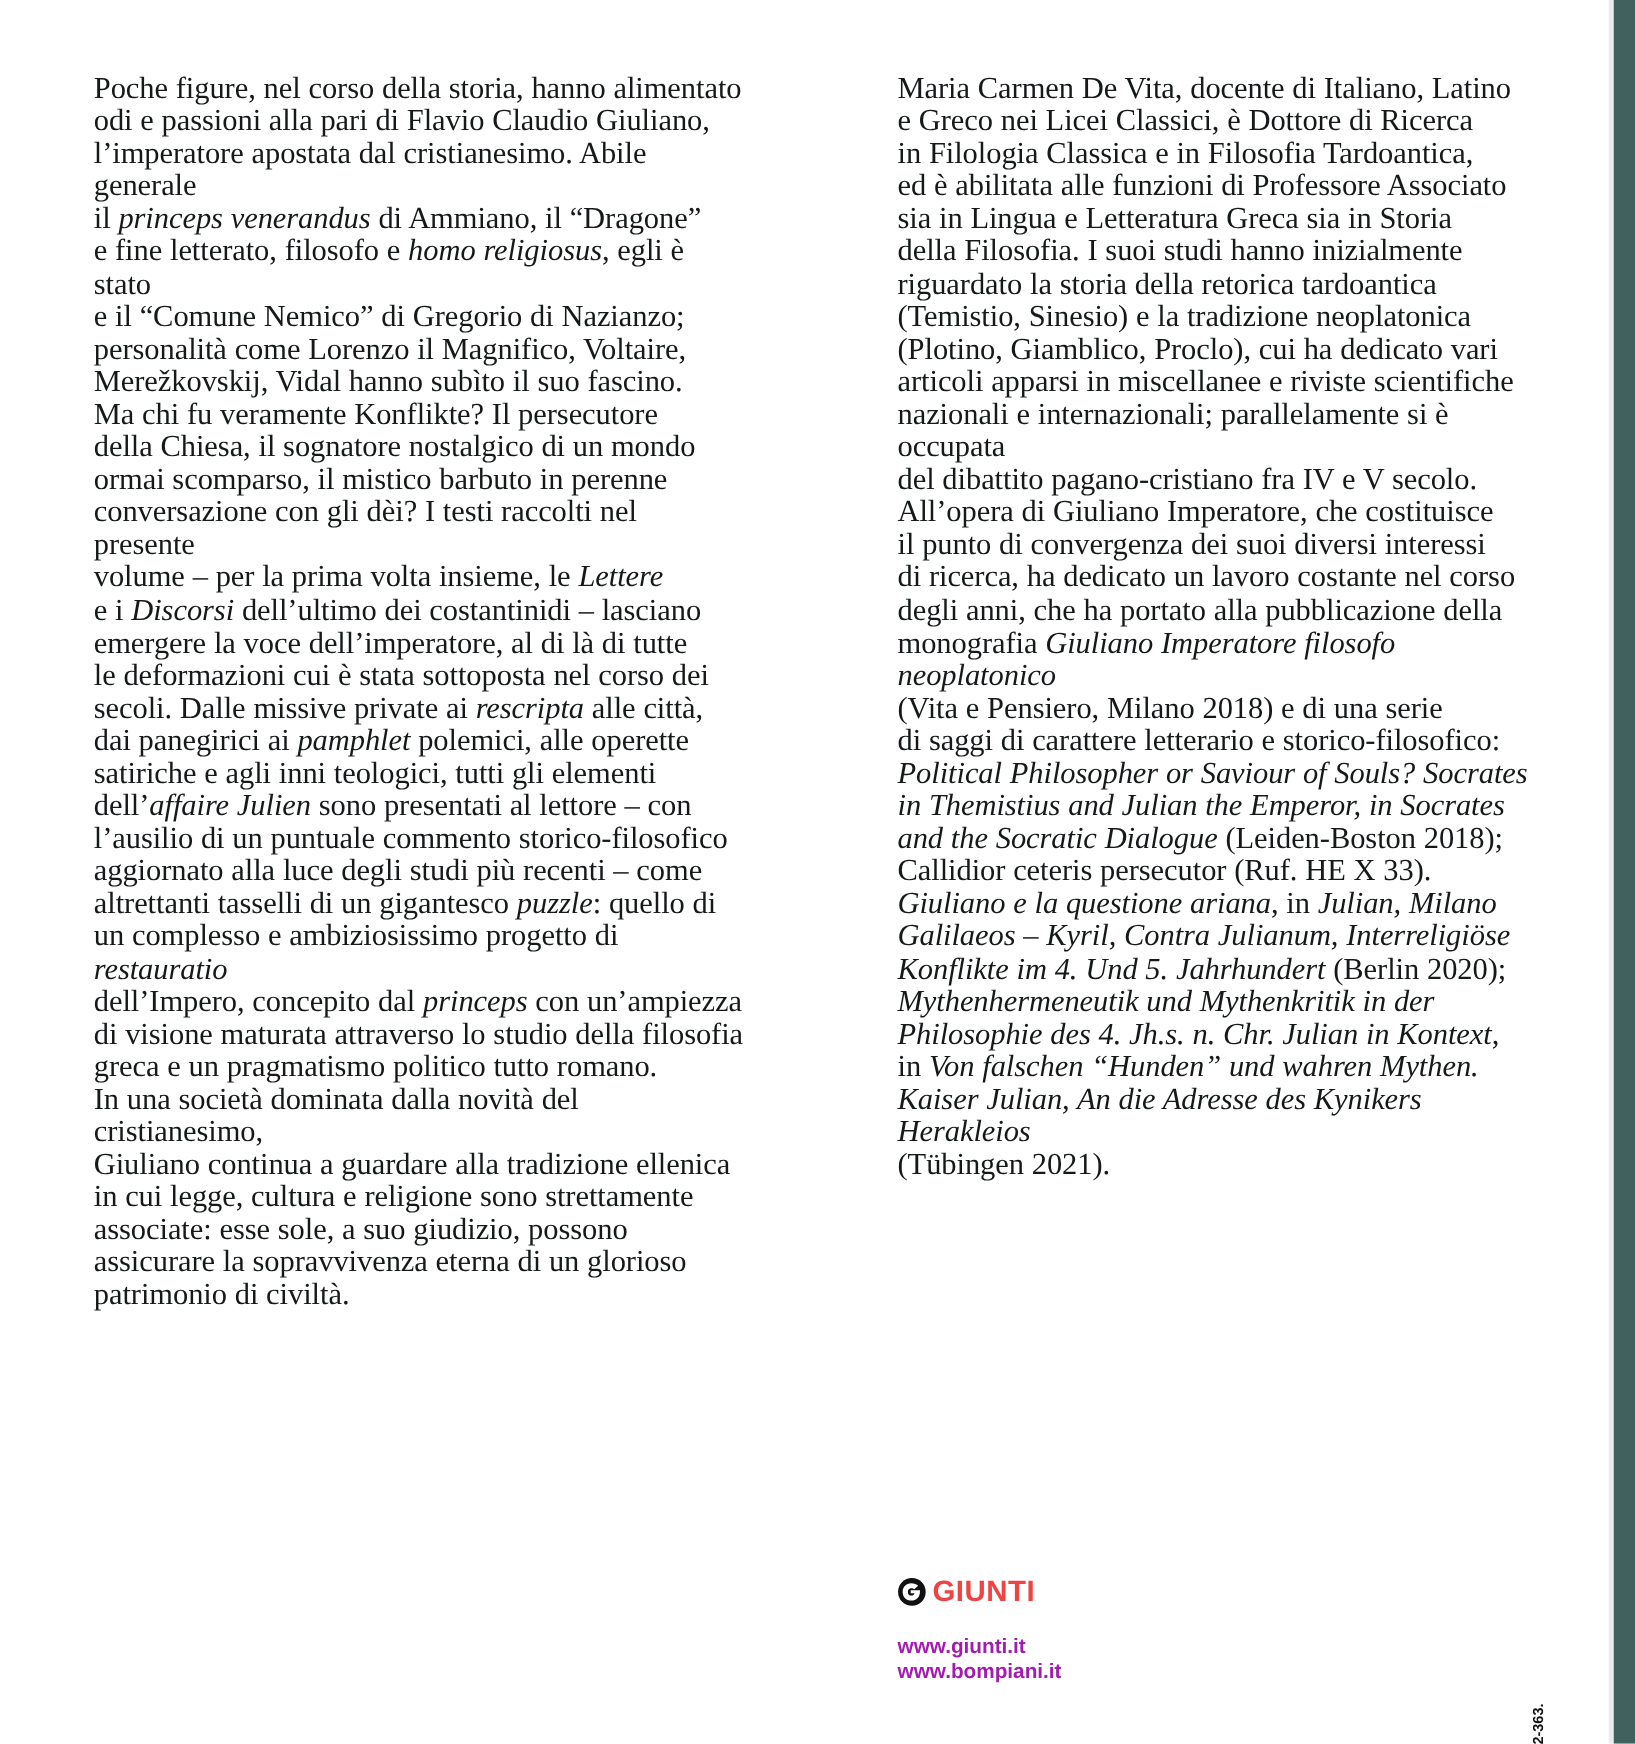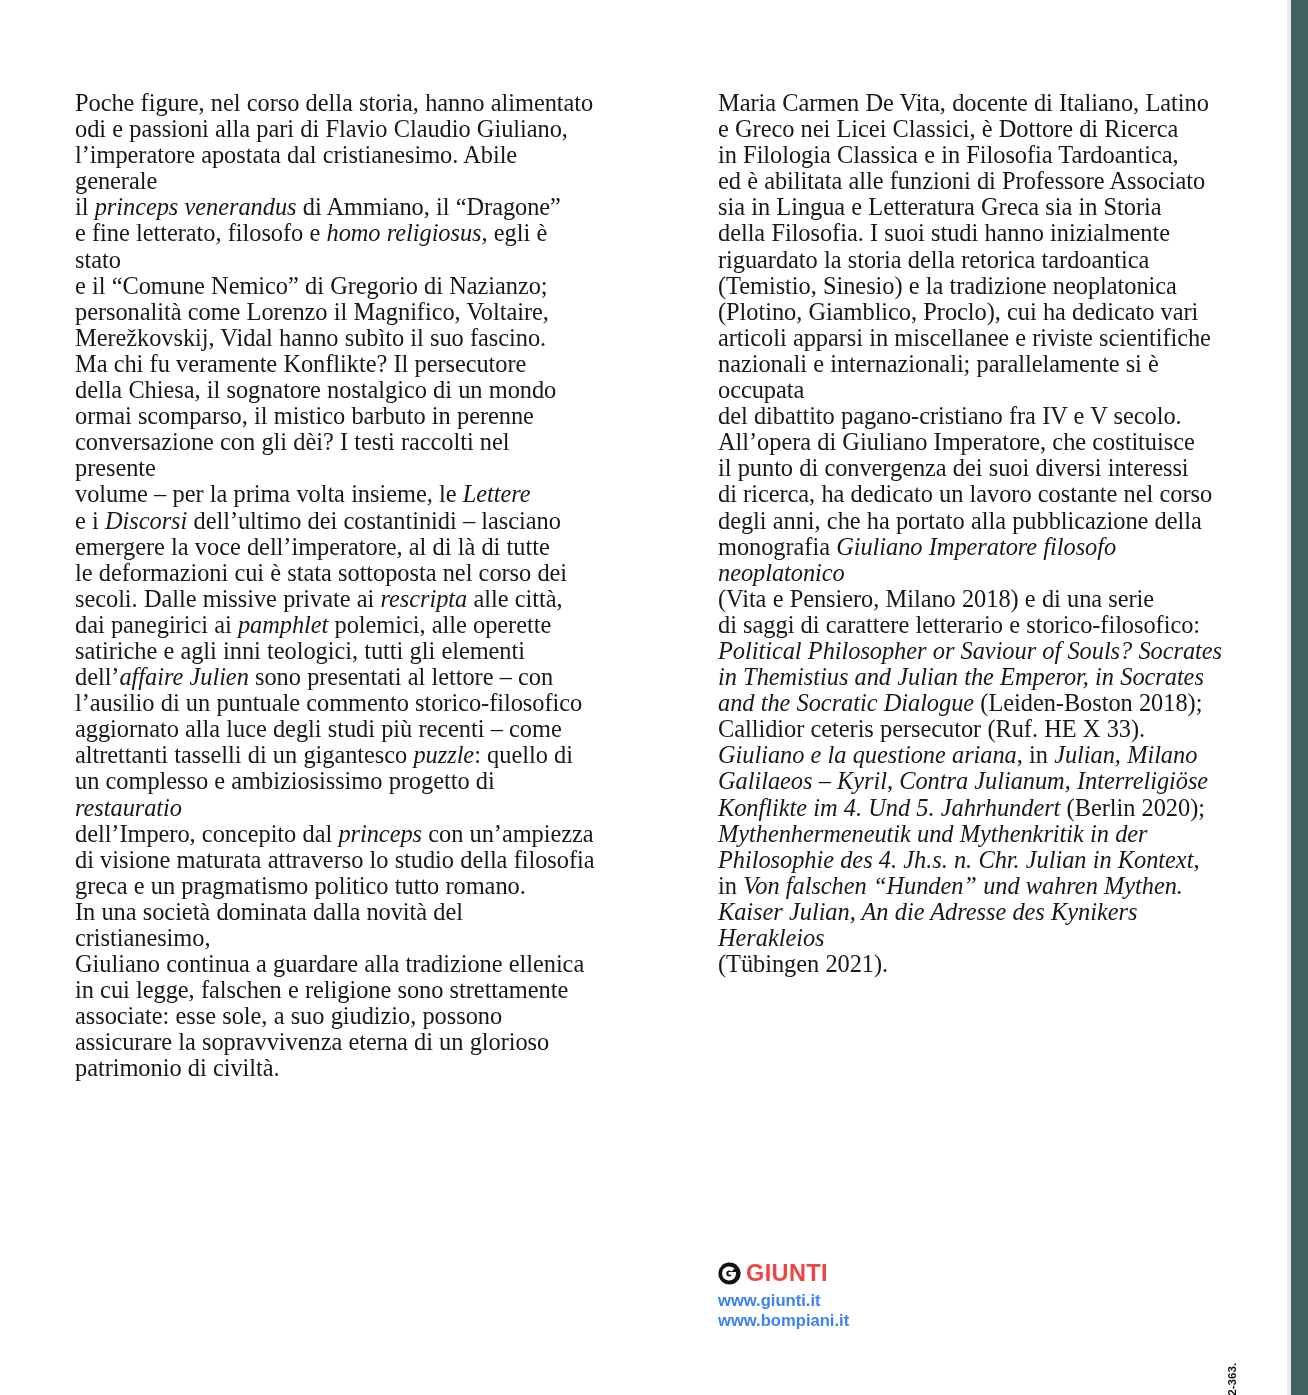--- a/index.html
+++ b/index.html
@@ -55,21 +55,20 @@
   .col-left  { left: 75px;  width: 520px; }
   .col-right { left: 718px; width: 520px; }
 
   .body-text {
     font-size: 24.4px;
     line-height: 26.1px;
     text-align: left;
     letter-spacing: -0.05px;
     word-spacing: 0.2px;
     color: #15191a;
-    margin-top: 32px;
     -webkit-font-smoothing: antialiased;
   }
   .body-text i, .body-text em {
     font-style: italic;
   }
 
   
   .credits {
     position: absolute;
     right: 26px;
@@ -107,26 +106,26 @@
   }
   .logo-word {
     font-family: "Liberation Sans", "DejaVu Sans", sans-serif;
     font-size: 23.5px;
     font-weight: bold;
     letter-spacing: 0.4px;
     color: #ef4444;
     line-height: 1;
   }
   .urls {
-    margin-top: 5px;
+    margin-top: 21px;
     font-family: "Liberation Sans", "DejaVu Sans", sans-serif;
     font-size: 16.6px;
     line-height: 20.5px;
     font-weight: bold;
-    color: #3b82f6;
+    color: #a21caf;
   }
   .urls div { white-space: nowrap; }
 </style>
 </head>
 <body>
 
 <div class="page">
 
   <div class="edge-strip-gutter"></div>
   <div class="edge-strip"></div>
@@ -157,21 +156,21 @@
           <div>dell’<i>affaire Julien</i> sono presentati al lettore – con</div>
           <div>l’ausilio di un puntuale commento storico-filosofico</div>
           <div>aggiornato alla luce degli studi più recenti – come</div>
           <div>altrettanti tasselli di un gigantesco <i>puzzle</i>: quello di</div>
           <div>un complesso e ambiziosissimo progetto di <i>restauratio</i></div>
           <div>dell’Impero, concepito dal <i>princeps</i> con un’ampiezza</div>
           <div>di visione maturata attraverso lo studio della filosofia</div>
           <div>greca e un pragmatismo politico tutto romano.</div>
           <div>In una società dominata dalla novità del cristianesimo,</div>
           <div>Giuliano continua a guardare alla tradizione ellenica</div>
-          <div>in cui legge, falschen e religione sono strettamente</div>
+          <div>in cui legge, cultura e religione sono strettamente</div>
           <div>associate: esse sole, a suo giudizio, possono</div>
           <div>assicurare la sopravvivenza eterna di un glorioso</div>
           <div>patrimonio di civiltà.</div>
         </div>
     </div>
 
     <div class="col col-right">
       <div class="body-text" id="bio">
           <div>Maria Carmen De Vita, docente di Italiano, Latino</div>
           <div>e Greco nei Licei Classici, è Dottore di Ricerca</div>

